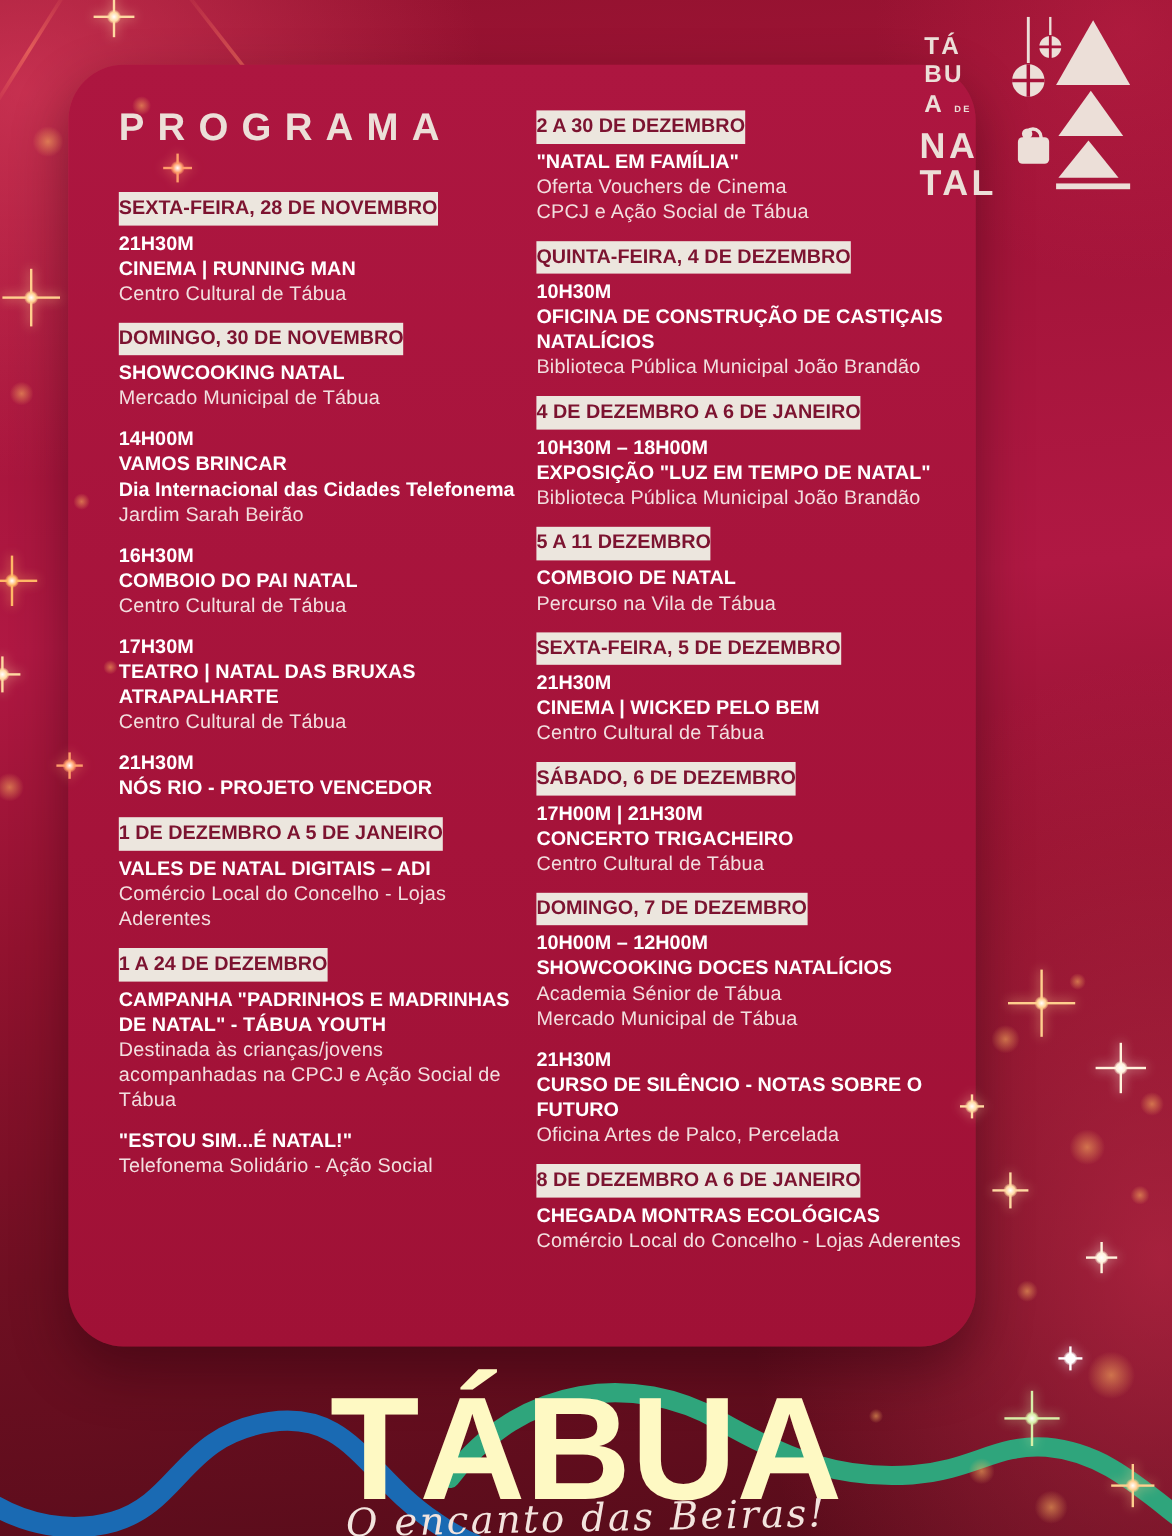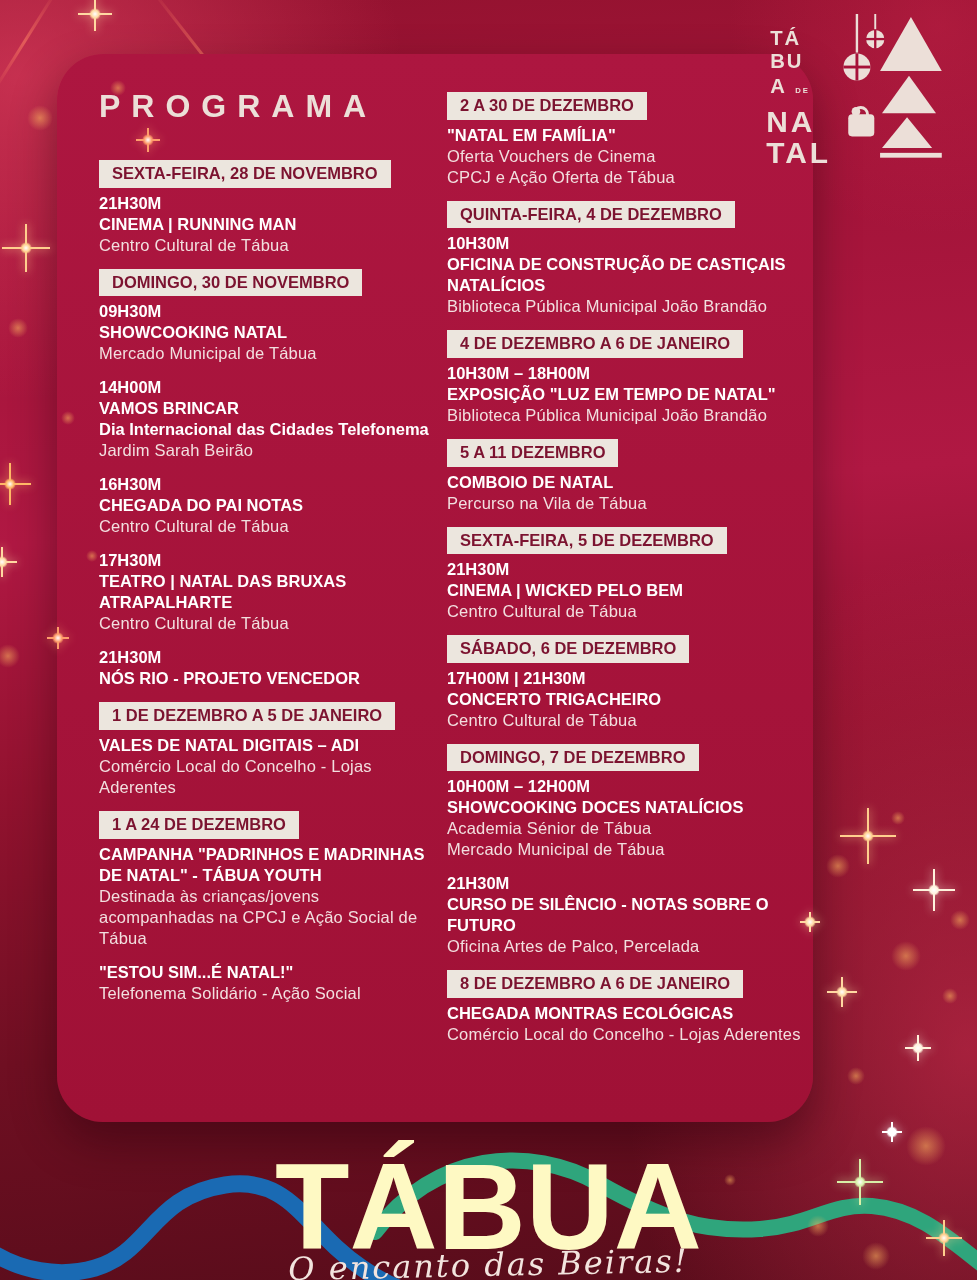--- a/index.html
+++ b/index.html
@@ -27,21 +27,21 @@
     position:absolute;left:42px;top:34px;margin:0;
     font-size:32px;font-weight:700;letter-spacing:11px;
     color:var(--cream,#efe3dc);
   }
   .col{position:absolute;}
   .col-left{left:42px;top:106px;width:332px;}
   .col-right{left:390px;top:38px;width:354px;}
   .block{margin-bottom:13px;}
   .chip{
     display:inline-block;background:var(--chip_bg,#ece6de);color:var(--chip_text,#7c1330);
-    font-weight:700;font-size:16.5px;line-height:1.25;padding:3px 13px 4px;margin-bottom:5px;
+    font-weight:700;font-size:16.5px;line-height:1.25;padding:3px 0 4px;margin-bottom:5px;
   }
   .line{font-size:16.5px;line-height:21px;}
   .line.bold{font-weight:700;color:var(--text_bold,#ffffff);}
   .line.reg{font-weight:400;color:var(--text_soft,#f2dfdf);letter-spacing:.2px;}
   .logo{position:absolute;z-index:3;left:763px;top:14px;width:184px;height:162px;}
   .logo text{font-family:"Liberation Sans",sans-serif;font-weight:700;fill:var(--cream,#ecdfd8);}
   .sparkle-layer{position:absolute;inset:0;z-index:4;pointer-events:none;}
   .star{position:absolute;}
   .star::before{
     content:"";position:absolute;inset:0;
@@ -104,50 +104,50 @@
   <g font-size="31" letter-spacing="3">
     <text x="3" y="122">NA</text>
     <text x="3" y="154">TAL</text>
   </g>
 </svg>
 
 <main class="card">
   <h1 class="title">PROGRAMA</h1>
   <div class="col col-left" id="col-left">
       <div class="block"><div class="chip">SEXTA-FEIRA, 28 DE NOVEMBRO</div><div class="line bold">21H30M</div><div class="line bold">CINEMA | RUNNING MAN</div><div class="line reg">Centro Cultural de Tábua</div></div>
-      <div class="block"><div class="chip">DOMINGO, 30 DE NOVEMBRO</div><div class="line bold">09H30M</div><div class="line bold">SHOWCOOKING NATAL</div><div class="line reg">Mercado Municipal de Tábua</div></div>
+      <div class="block"><div class="chip">DOMINGO, 30 DE NOVEMBRO</div><div class="line bold">SHOWCOOKING NATAL</div><div class="line reg">Mercado Municipal de Tábua</div></div>
       <div class="block">
         <div class="line bold">14H00M</div>
         <div class="line bold">VAMOS BRINCAR</div>
         <div class="line bold">Dia Internacional das Cidades Telefonema</div>
         <div class="line reg">Jardim Sarah Beirão</div>
       </div>
       <div class="block">
         <div class="line bold">16H30M</div>
-        <div class="line bold">CHEGADA DO PAI NOTAS</div>
+        <div class="line bold">COMBOIO DO PAI NATAL</div>
         <div class="line reg">Centro Cultural de Tábua</div>
       </div>
       <div class="block">
         <div class="line bold">17H30M</div>
         <div class="line bold">TEATRO | NATAL DAS BRUXAS ATRAPALHARTE</div>
         <div class="line reg">Centro Cultural de Tábua</div>
       </div>
       <div class="block">
         <div class="line bold">21H30M</div>
         <div class="line bold">NÓS RIO - PROJETO VENCEDOR</div>
       </div>
       <div class="block"><div class="chip">1 DE DEZEMBRO A 5 DE JANEIRO</div><div class="line bold">VALES DE NATAL DIGITAIS – ADI</div><div class="line reg">Comércio Local do Concelho - Lojas Aderentes</div></div>
       <div class="block"><div class="chip">1 A 24 DE DEZEMBRO</div><div class="line bold">CAMPANHA "PADRINHOS E MADRINHAS DE NATAL" - TÁBUA YOUTH</div><div class="line reg">Destinada às crianças/jovens acompanhadas na CPCJ e Ação Social de Tábua</div></div>
       <div class="block">
         <div class="line bold">"ESTOU SIM...É NATAL!"</div>
         <div class="line reg">Telefonema Solidário - Ação Social</div>
       </div>
     </div>
   <div class="col col-right" id="col-right">
-      <div class="block"><div class="chip">2 A 30 DE DEZEMBRO</div><div class="line bold">"NATAL EM FAMÍLIA"</div><div class="line reg">Oferta Vouchers de Cinema</div><div class="line reg">CPCJ e Ação Oferta de Tábua</div></div>
+      <div class="block"><div class="chip">2 A 30 DE DEZEMBRO</div><div class="line bold">"NATAL EM FAMÍLIA"</div><div class="line reg">Oferta Vouchers de Cinema</div><div class="line reg">CPCJ e Ação Social de Tábua</div></div>
       <div class="block"><div class="chip">QUINTA-FEIRA, 4 DE DEZEMBRO</div><div class="line bold">10H30M</div><div class="line bold">OFICINA DE CONSTRUÇÃO DE CASTIÇAIS NATALÍCIOS</div><div class="line reg">Biblioteca Pública Municipal João Brandão</div></div>
       <div class="block"><div class="chip">4 DE DEZEMBRO A 6 DE JANEIRO</div><div class="line bold">10H30M – 18H00M</div><div class="line bold">EXPOSIÇÃO "LUZ EM TEMPO DE NATAL"</div><div class="line reg">Biblioteca Pública Municipal João Brandão</div></div>
       <div class="block"><div class="chip">5 A 11 DEZEMBRO</div><div class="line bold">COMBOIO DE NATAL</div><div class="line reg">Percurso na Vila de Tábua</div></div>
       <div class="block"><div class="chip">SEXTA-FEIRA, 5 DE DEZEMBRO</div><div class="line bold">21H30M</div><div class="line bold">CINEMA | WICKED PELO BEM</div><div class="line reg">Centro Cultural de Tábua</div></div>
       <div class="block"><div class="chip">SÁBADO, 6 DE DEZEMBRO</div><div class="line bold">17H00M | 21H30M</div><div class="line bold">CONCERTO TRIGACHEIRO</div><div class="line reg">Centro Cultural de Tábua</div></div>
       <div class="block"><div class="chip">DOMINGO, 7 DE DEZEMBRO</div><div class="line bold">10H00M – 12H00M</div><div class="line bold">SHOWCOOKING DOCES NATALÍCIOS</div><div class="line reg">Academia Sénior de Tábua</div><div class="line reg">Mercado Municipal de Tábua</div></div>
       <div class="block">
         <div class="line bold">21H30M</div>
         <div class="line bold">CURSO DE SILÊNCIO - NOTAS SOBRE O FUTURO</div>
         <div class="line reg">Oficina Artes de Palco, Percelada</div>

